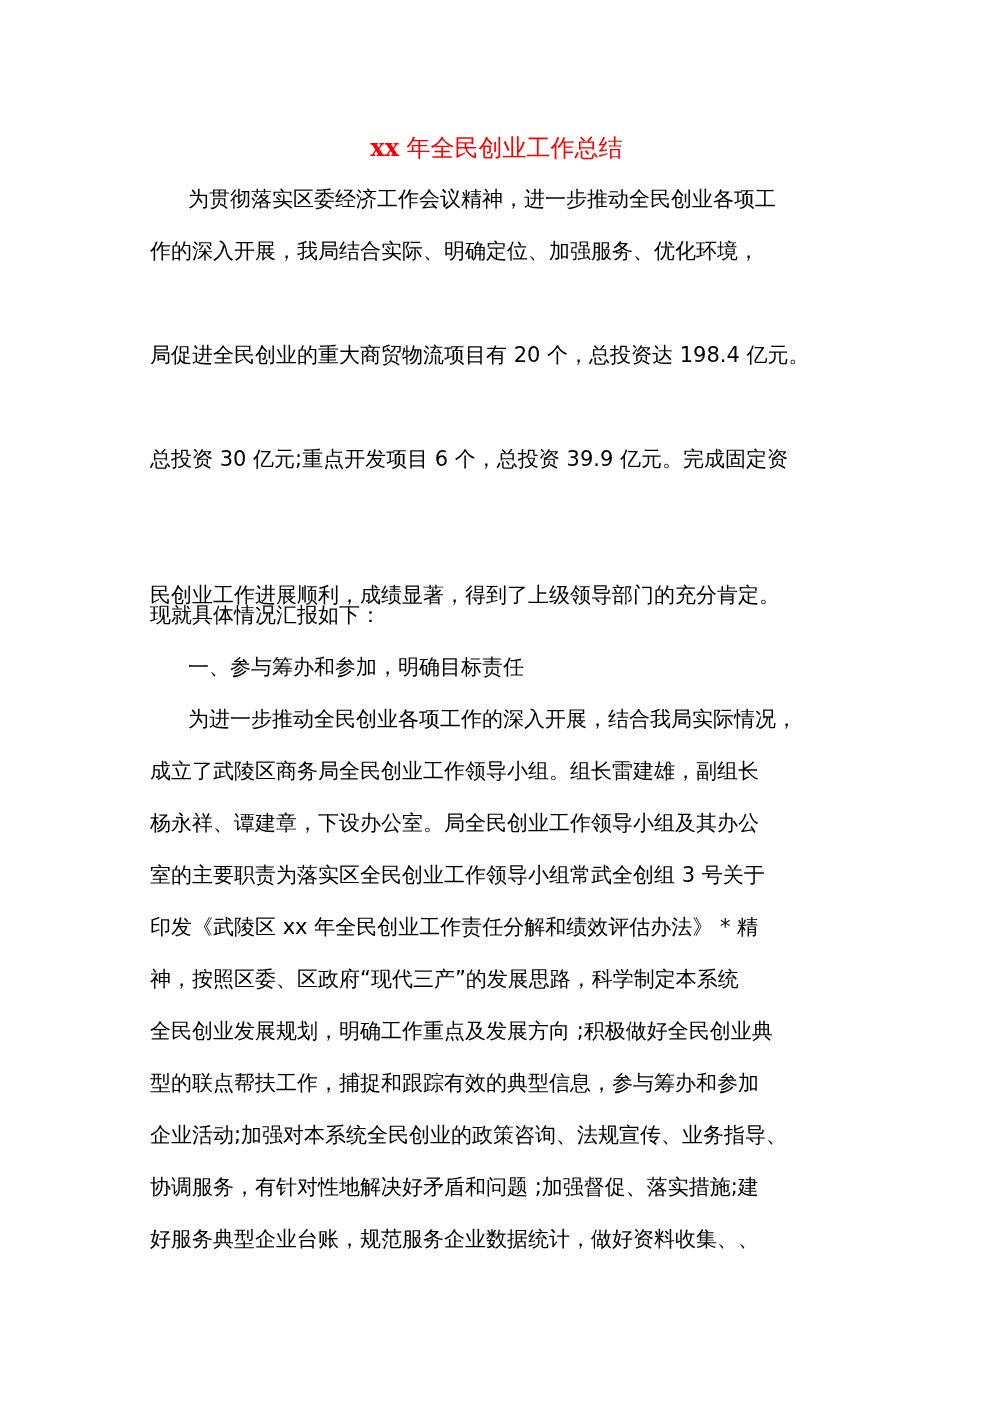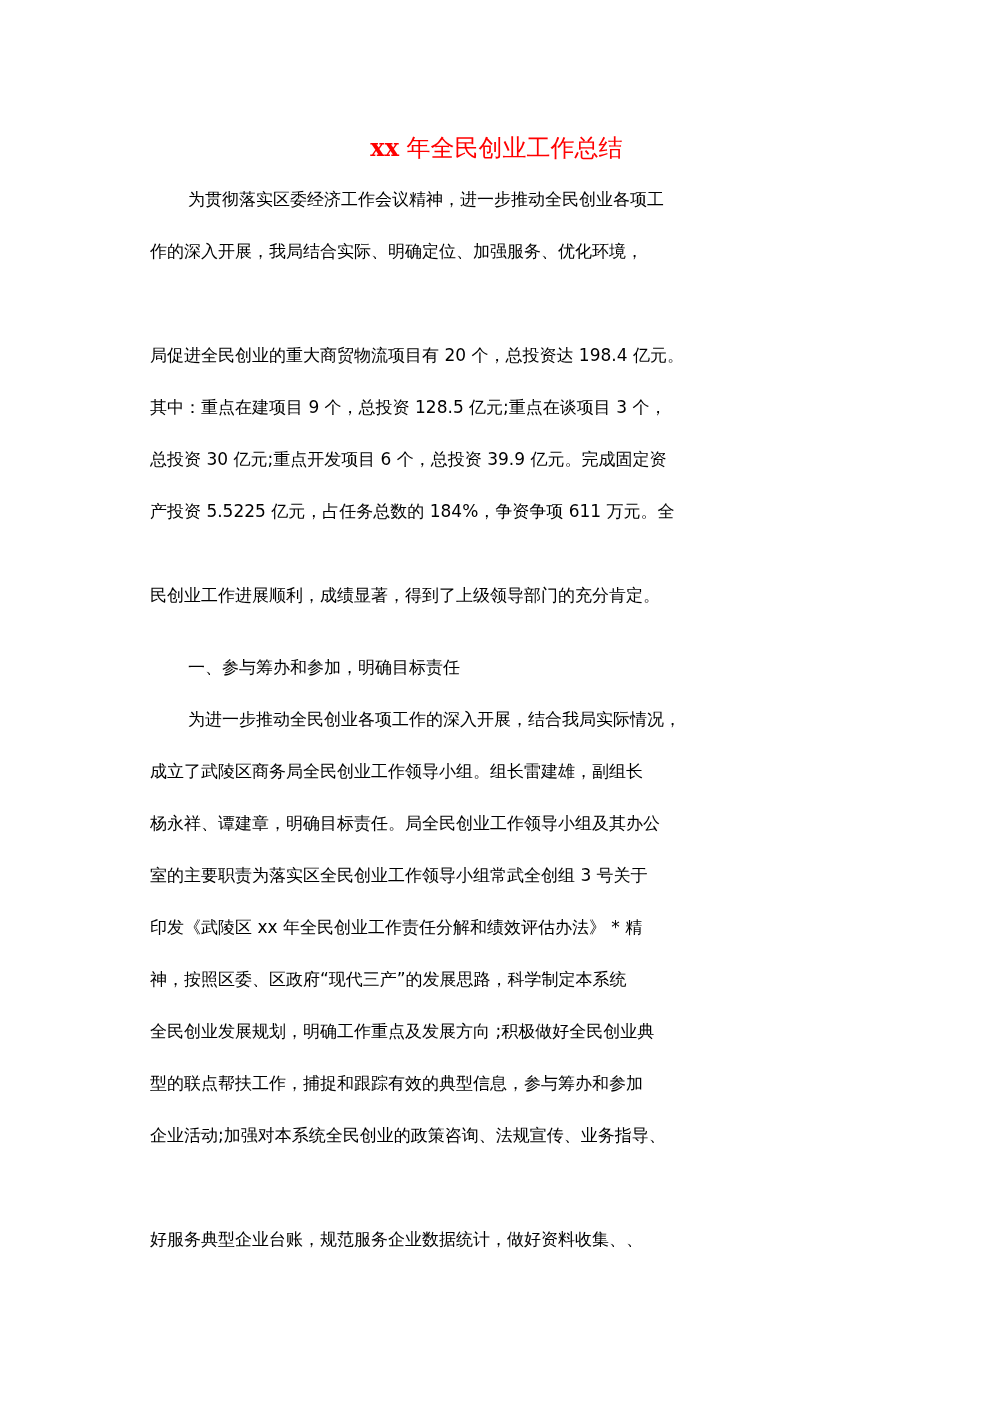--- a/index.html
+++ b/index.html
@@ -34,48 +34,48 @@
       color: #ff0000;
       letter-spacing: 0px;
     }
     .title .latin {
       font-family: "DejaVu Serif", "Liberation Serif", serif;
       font-weight: bold;
     }
     .line {
       position: absolute;
       left: 150px;
-      font-size: 17px;
+      font-size: 21px;
       line-height: 30px;
       white-space: nowrap;
       color: #000000;
     }
     .line.indent {
       left: 188px;
     }
   </style>
 </head>
 <body>
 
 <div class="page">
   <div class="title">
     <span class="latin">xx</span><span> 年全民创业工作总结</span>
   </div>
 
   <div class="line indent" style="top:184px">为贯彻落实区委经济工作会议精神，进一步推动全民创业各项工</div>
   <div class="line" style="top:236px">作的深入开展，我局结合实际、明确定位、加强服务、优化环境，</div>
   <div class="line" style="top:340px">局促进全民创业的重大商贸物流项目有 20 个，总投资达 198.4 亿元。</div>
-  <div class="line" style="top:392px">其中：重点在建项目 9 个，总投资 128.5 亿元;重点在谈项目 3 个，</div>
   <div class="line" style="top:444px">总投资 30 亿元;重点开发项目 6 个，总投资 39.9 亿元。完成固定资</div>
-  <div class="line" style="top:496px">产投资 5.5225 亿元，占任务总数的 184%，争资争项 611 万元。全</div>
   <div class="line" style="top:580px">民创业工作进展顺利，成绩显著，得到了上级领导部门的充分肯定。</div>
+  <div class="line" style="top:600px">现就具体情况汇报如下：</div>
   <div class="line indent" style="top:652px">一、参与筹办和参加，明确目标责任</div>
   <div class="line indent" style="top:704px">为进一步推动全民创业各项工作的深入开展，结合我局实际情况，</div>
   <div class="line" style="top:756px">成立了武陵区商务局全民创业工作领导小组。组长雷建雄，副组长</div>
-  <div class="line" style="top:808px">杨永祥、谭建章，明确目标责任。局全民创业工作领导小组及其办公</div>
+  <div class="line" style="top:808px">杨永祥、谭建章，下设办公室。局全民创业工作领导小组及其办公</div>
   <div class="line" style="top:860px">室的主要职责为落实区全民创业工作领导小组常武全创组 3 号关于</div>
   <div class="line" style="top:912px">印发《武陵区 xx 年全民创业工作责任分解和绩效评估办法》 * 精</div>
   <div class="line" style="top:964px">神，按照区委、区政府“现代三产”的发展思路，科学制定本系统</div>
   <div class="line" style="top:1016px">全民创业发展规划，明确工作重点及发展方向 ;积极做好全民创业典</div>
   <div class="line" style="top:1068px">型的联点帮扶工作，捕捉和跟踪有效的典型信息，参与筹办和参加</div>
   <div class="line" style="top:1120px">企业活动;加强对本系统全民创业的政策咨询、法规宣传、业务指导、</div>
+  <div class="line" style="top:1172px">协调服务，有针对性地解决好矛盾和问题 ;加强督促、落实措施;建</div>
   <div class="line" style="top:1224px">好服务典型企业台账，规范服务企业数据统计，做好资料收集、、</div>
 </div>
 
 </body></html>

